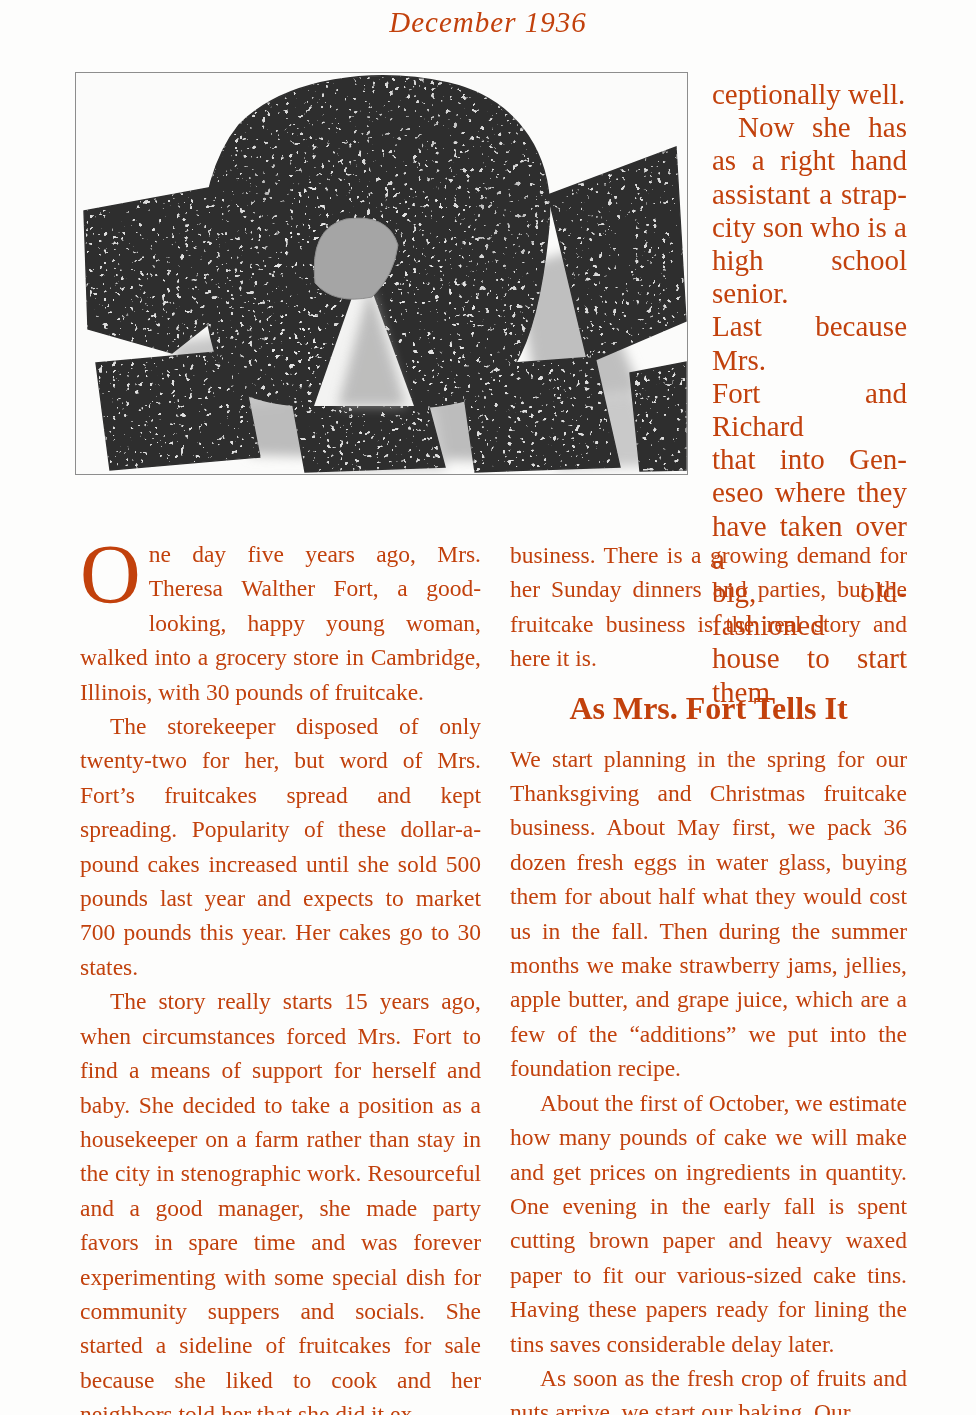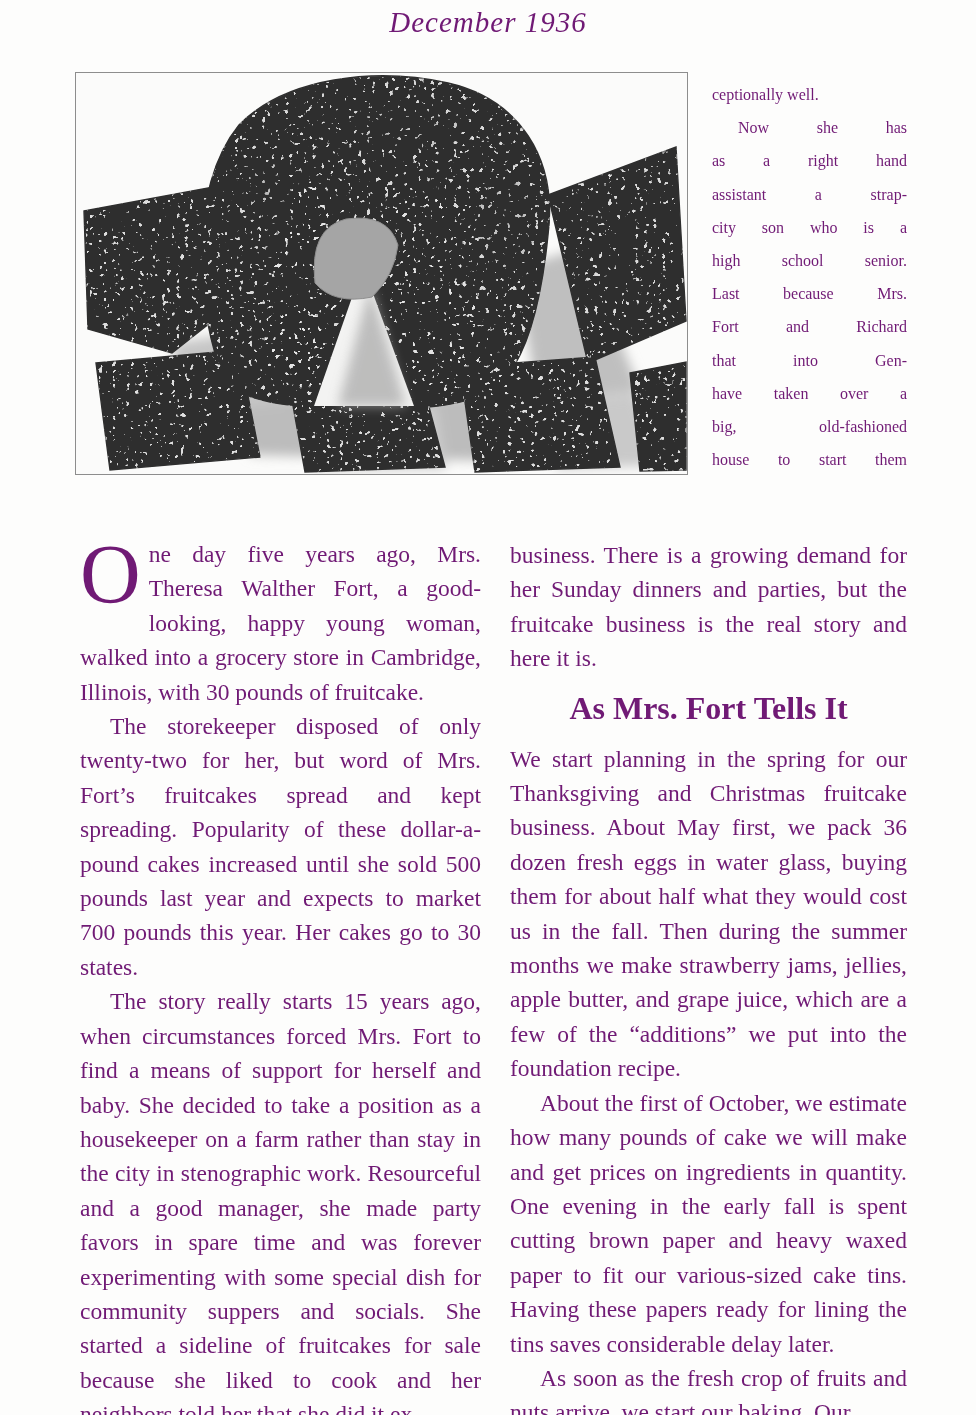--- a/index.html
+++ b/index.html
@@ -1,31 +1,31 @@
 <!DOCTYPE html>
 <html><head>
 <meta charset="utf-8">
 <style>
   html,body{margin:0;padding:0;background:#ffffff;}
   .page{
     position:relative;width:976px;height:1415px;overflow:hidden;
-    background:#fdfdfc;color:#701a75;
+    background:#fdfdfc;color:#c2410c;
     font-family:"Liberation Serif","DejaVu Serif",serif;
   }
   .running-head{
     position:absolute;top:6px;left:0;width:100%;
     text-align:center;font-style:italic;font-size:29px;letter-spacing:1px;
   }
   .figure{
     position:absolute;left:75px;top:72px;width:611px;height:401px;
     border:1px solid #8d8d8d;background:#fcfcfc;
   }
   .figure svg{display:block;width:100%;height:100%;}
 
-  .narrow-col{position:absolute;left:712px;top:78px;width:195px;font-size:16px;}
+  .narrow-col{position:absolute;left:712px;top:78px;width:195px;font-size:29px;}
   .narrow-col .line{line-height:33.2px;text-align:justify;white-space:normal;}
   .narrow-col .line.jl{text-align-last:justify;}
   .narrow-col .line.ind{text-indent:26px;}
 
   .left-col{position:absolute;left:80px;top:537px;width:401px;}
   .right-col{position:absolute;left:510px;top:538px;width:397px;}
 
   p.body{margin:0;font-size:23.5px;line-height:34.4px;text-align:justify;}
   p.body.indent{text-indent:30px;}
 
@@ -106,20 +106,21 @@
   <div class="narrow-col">
     <div class="line">ceptionally well.</div>
     <div class="line jl ind">Now she has</div>
     <div class="line jl">as a right hand</div>
     <div class="line jl">assistant a strap-</div>
     <div class="line jl">city son who is a</div>
     <div class="line jl">high school senior.</div>
     <div class="line jl">Last because Mrs.</div>
     <div class="line jl">Fort and Richard</div>
     <div class="line jl">that into Gen-</div>
+    <div class="line jl">eseo where they</div>
     <div class="line jl">have taken over a</div>
     <div class="line jl">big, old-fashioned</div>
     <div class="line jl">house to start them</div>
   </div>
 
   <div class="left-col">
     <p class="body"><span class="dropcap">O</span><span>ne day five years ago, Mrs. Theresa Walther Fort, a good-looking, happy young woman, walked into a grocery store in Cambridge, Illinois, with 30 pounds of fruitcake.</span></p>
     <p class="body indent">The storekeeper disposed of only twenty-two for her, but word of Mrs. Fort’s fruitcakes spread and kept spreading. Popularity of these dollar-a-pound cakes increased until she sold 500 pounds last year and expects to market 700 pounds this year. Her cakes go to 30 states.</p>
     <p class="body indent">The story really starts 15 years ago, when circumstances forced Mrs. Fort to find a means of support for herself and baby. She decided to take a position as a housekeeper on a farm rather than stay in the city in stenographic work. Resourceful and a good manager, she made party favors in spare time and was forever experimenting with some special dish for community suppers and socials. She started a sideline of fruitcakes for sale because she liked to cook and her neighbors told her that she did it ex-</p>
   </div>

